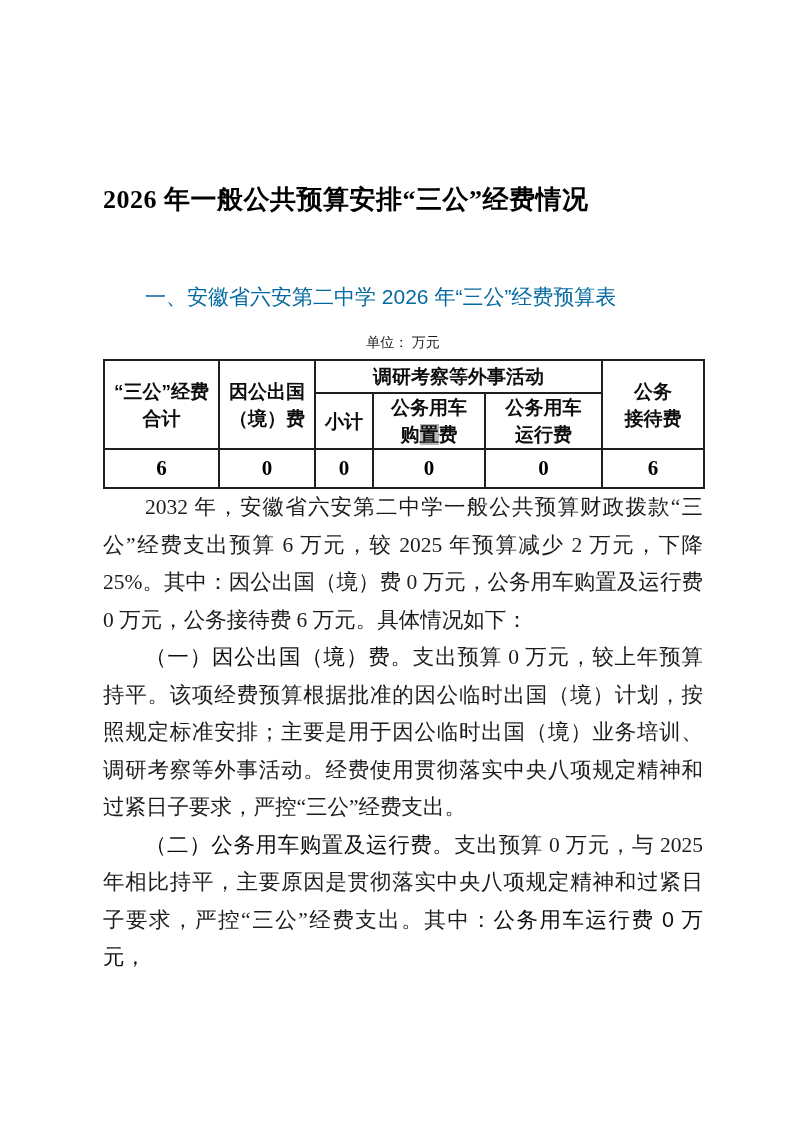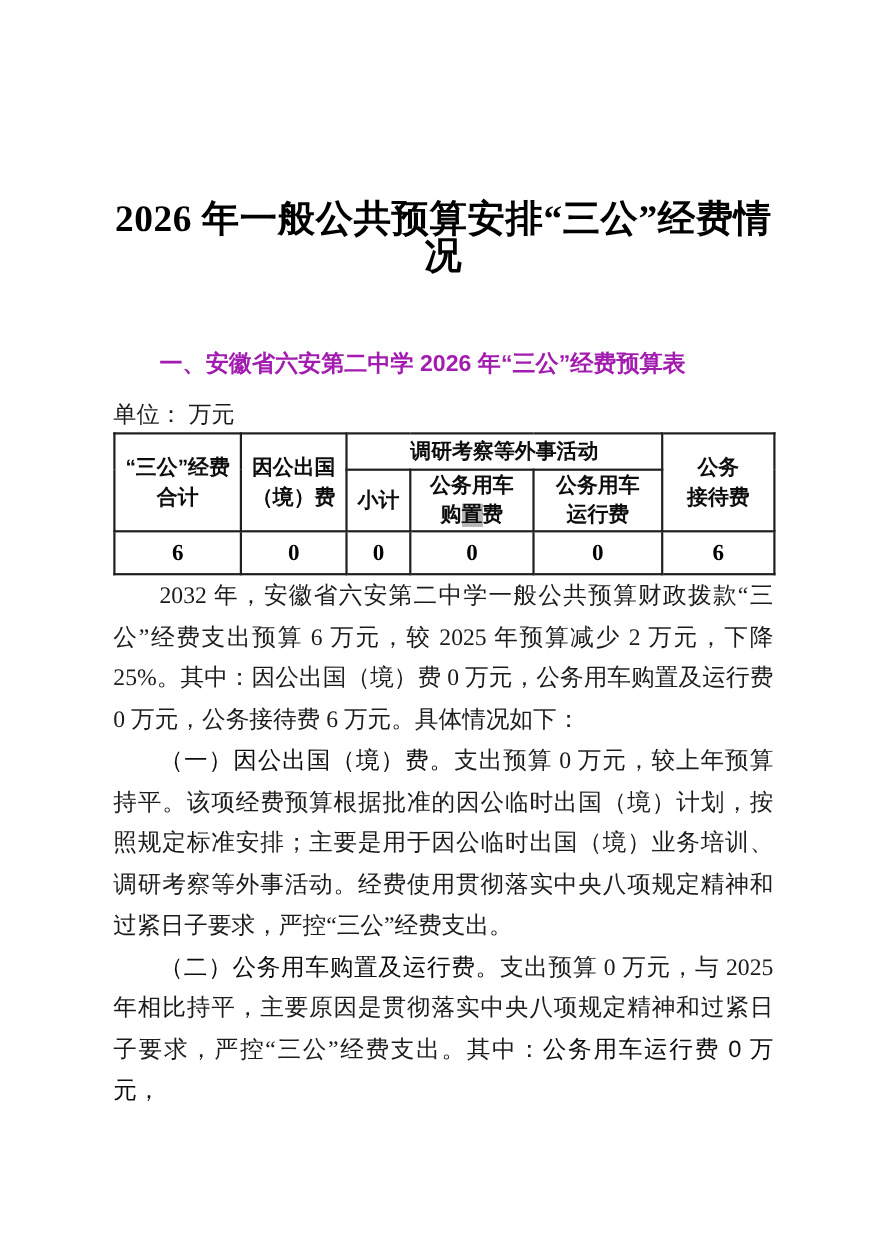--- a/index.html
+++ b/index.html
@@ -11,42 +11,42 @@
     font-family:"Liberation Serif","DejaVu Serif",serif;
     color:#141414;
   }
   .content {
     position:absolute;
     left:103px; top:0;
     width:600px;
   }
   .doc-title {
     margin:183px 0 0 0;
-    text-align:center;
-    font-size:34px;
+    text-align:left;
+    font-size:26px;
     line-height:34px;
     font-weight:bold;
     color:#000;
     letter-spacing:0.5px;
   }
   .sec-heading {
     font-family:"Liberation Sans","DejaVu Sans",sans-serif;
-    font-weight:bold;
-    color:#a21caf;
+    font-weight:normal;
+    color:#0369a1;
   }
   .sec1-heading {
     margin-top:68px;
     padding-left:42px;
     font-size:21px;
     line-height:24px;
   }
   .unit-label {
     margin-top:22px;
-    text-align:left;
-    font-size:21px;
+    text-align:center;
+    font-size:14px;
     line-height:24px;
     color:#1a1a1a;
   }
   table.budget {
     margin-top:4px;
     width:600px;
     table-layout:fixed;
     border-collapse:collapse;
   }
   table.budget th, table.budget td {

